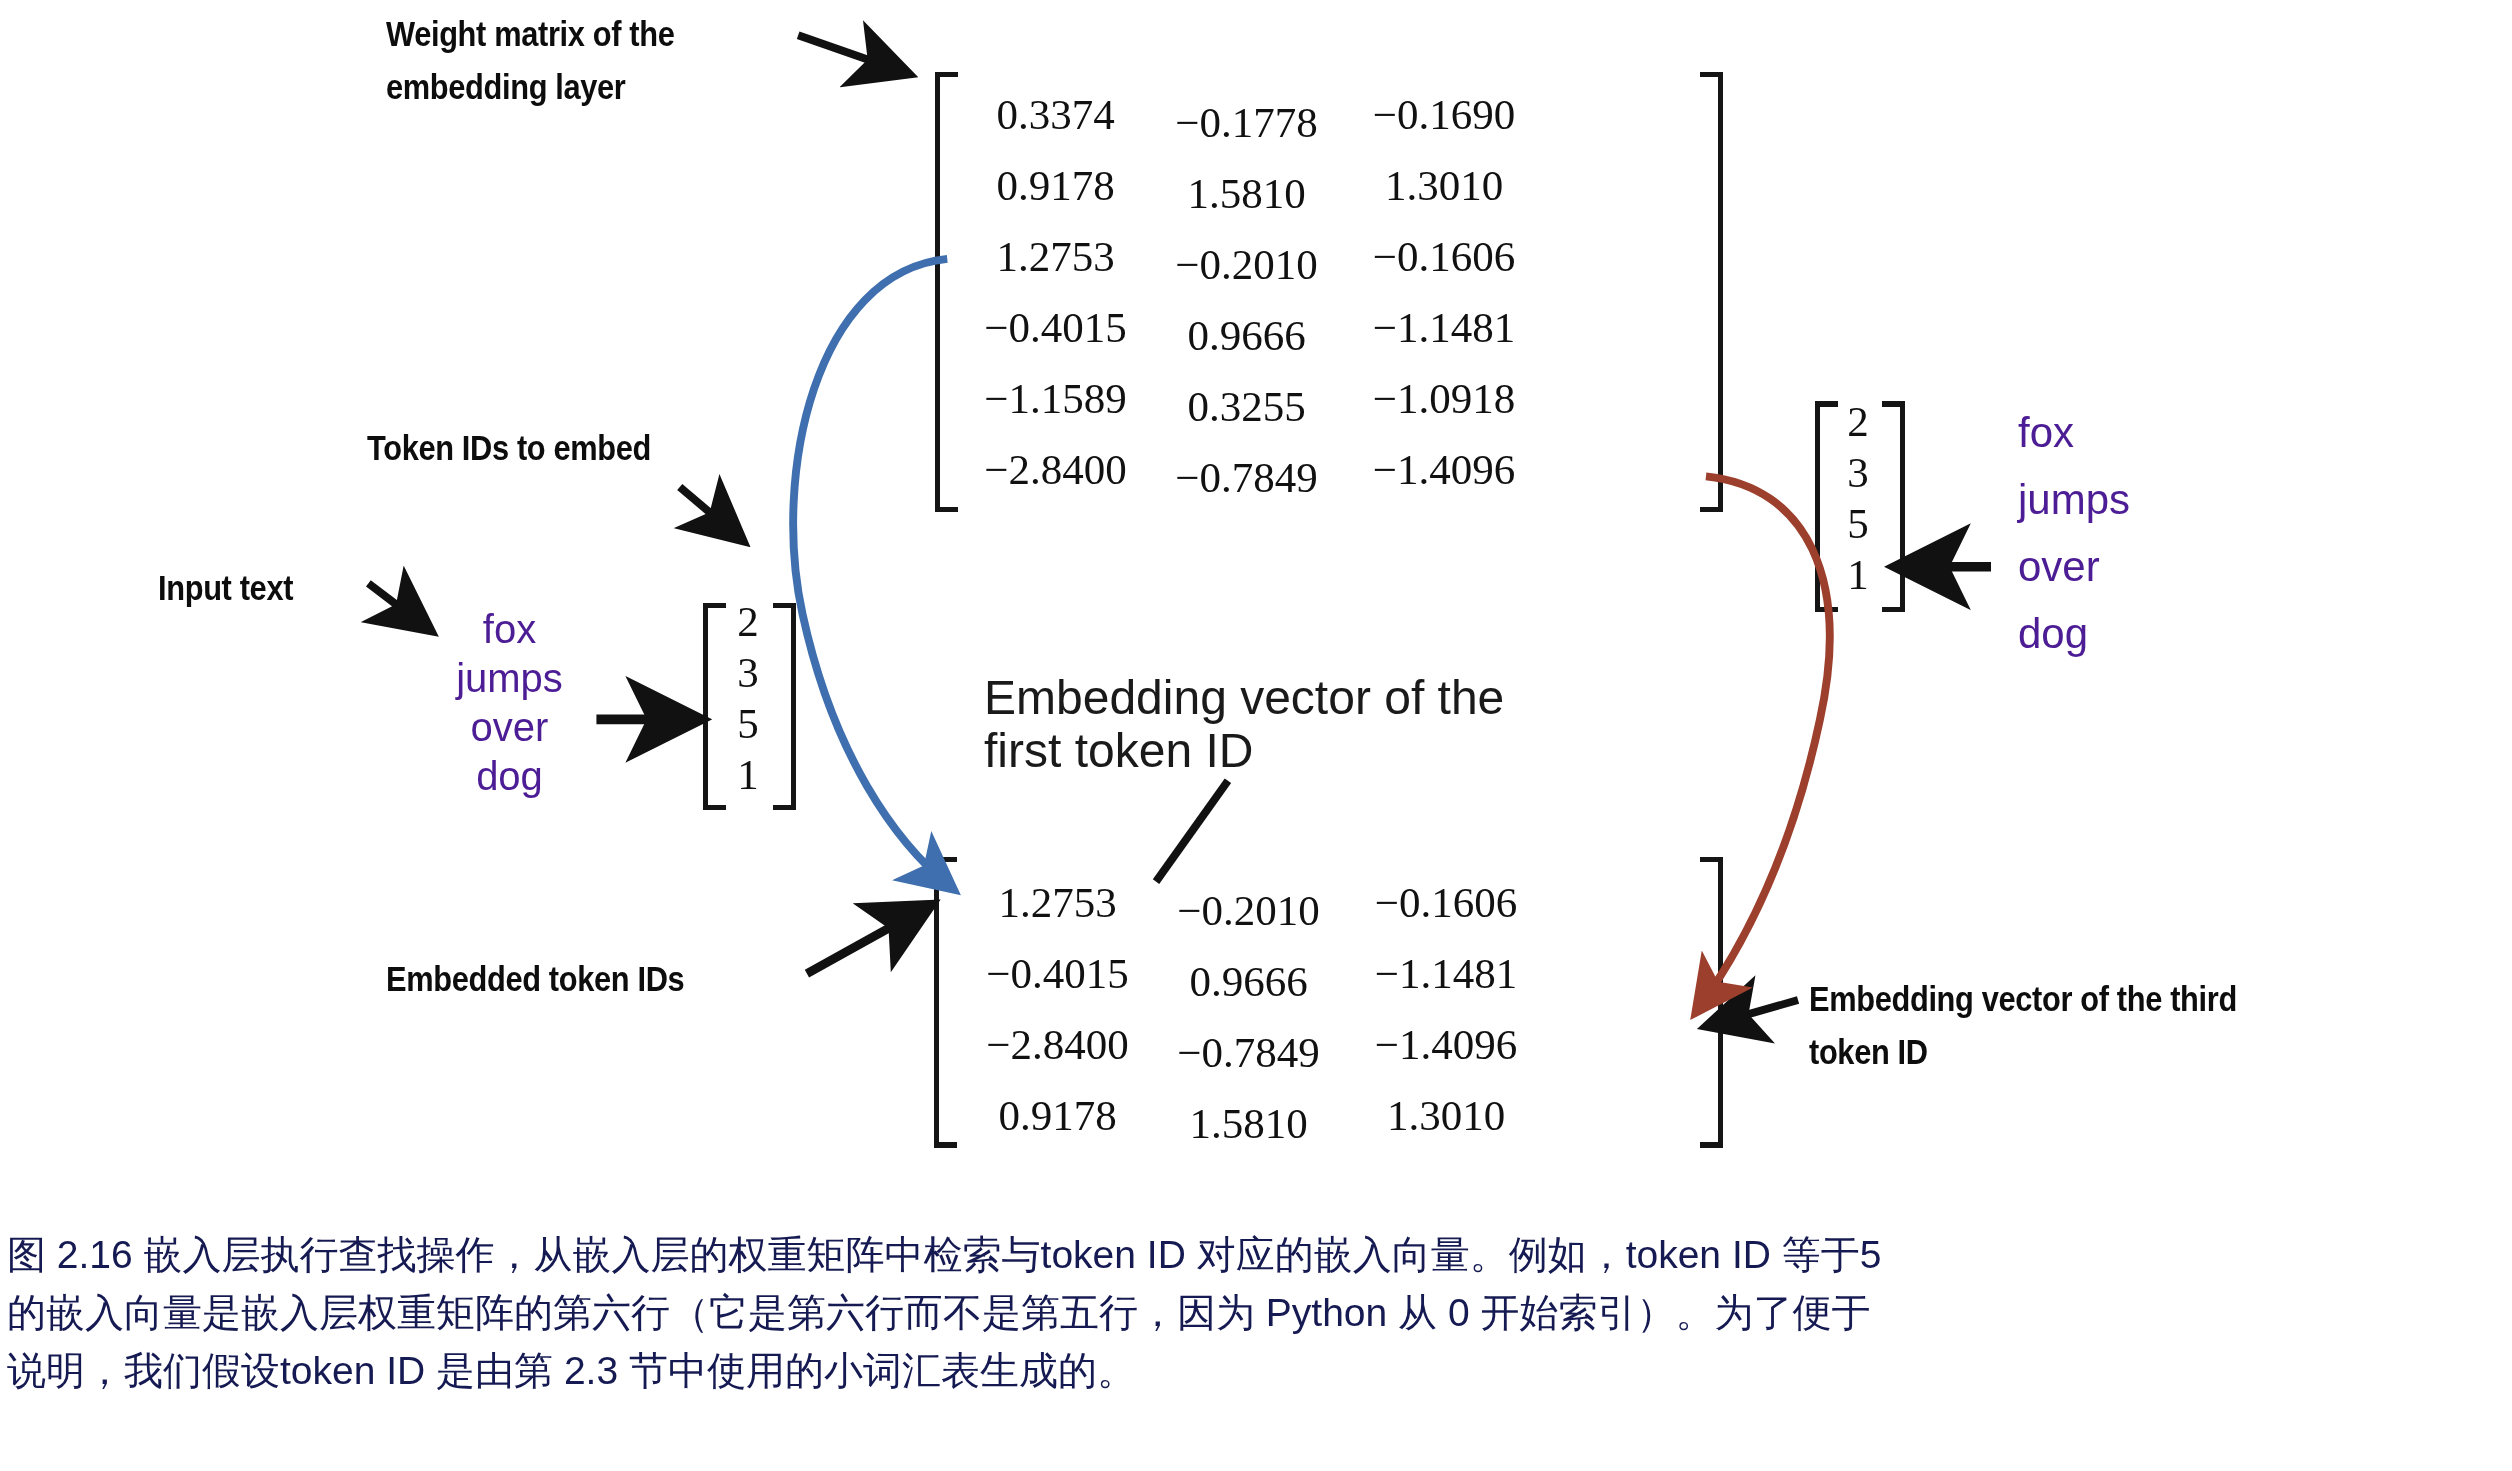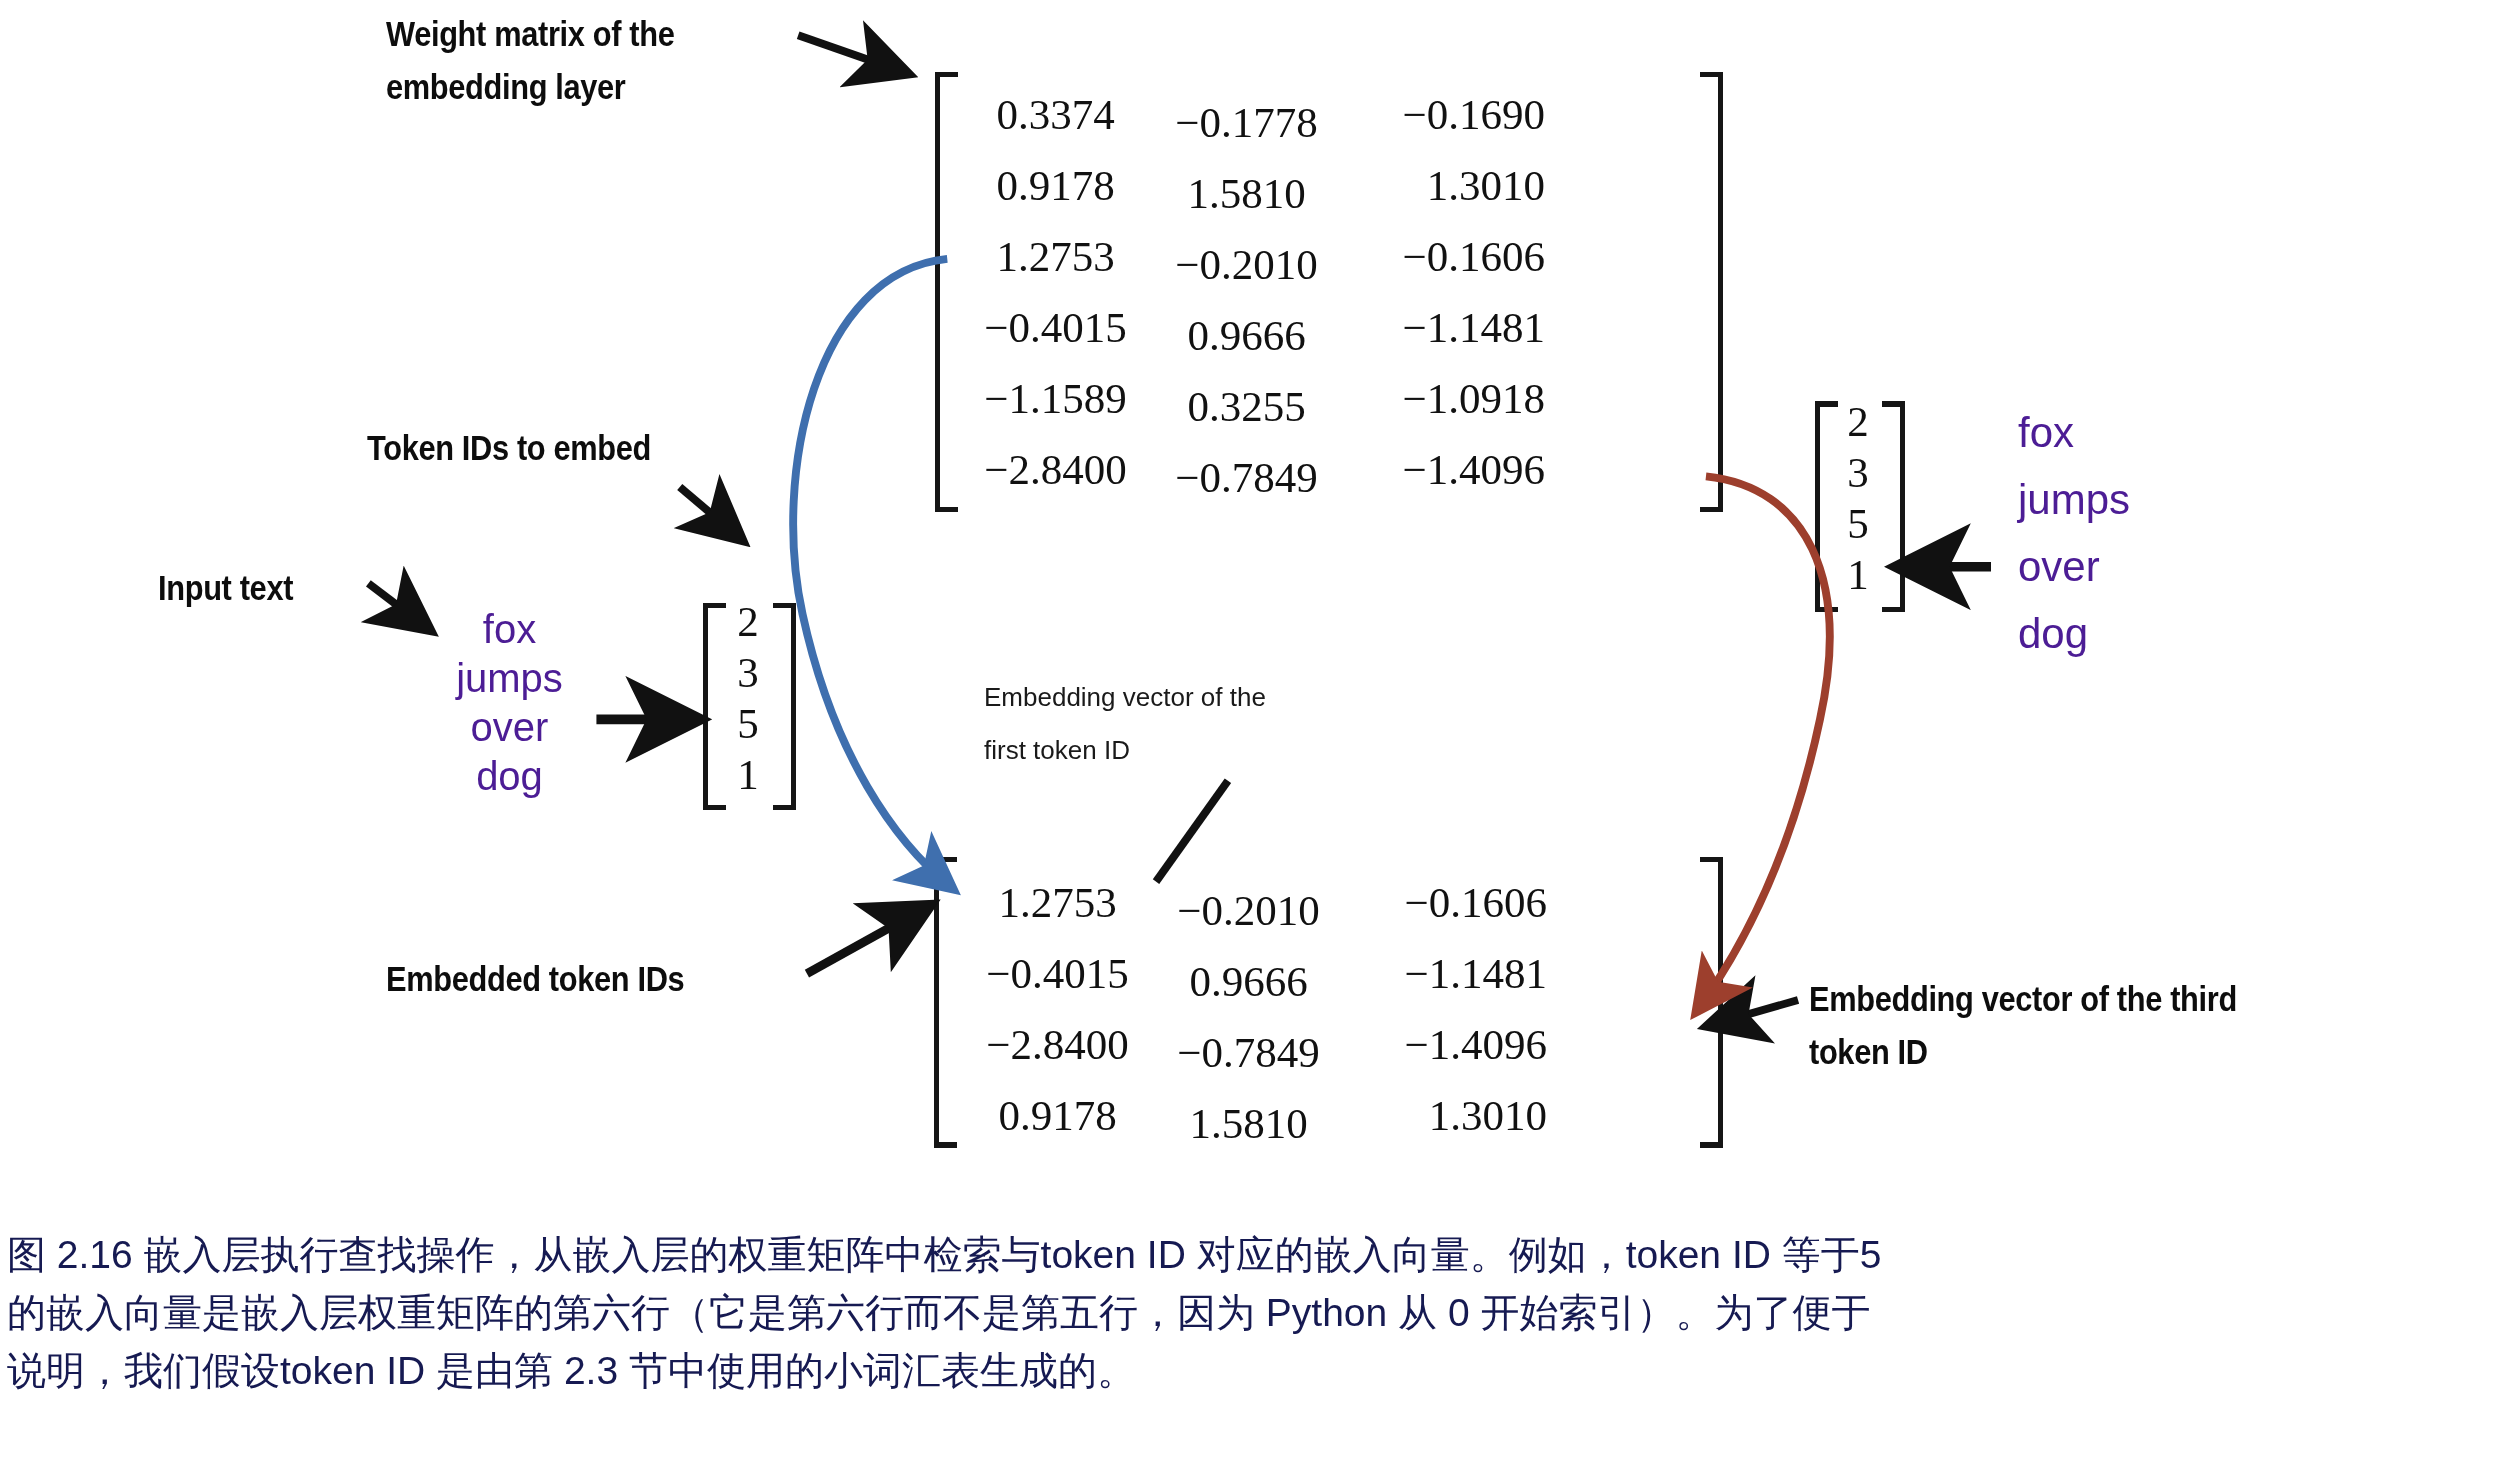--- a/index.html
+++ b/index.html
@@ -39,21 +39,21 @@
     text-align:center;
     white-space:nowrap;
   }
 
   
   .matrix{position:absolute;}
   .mrow{position:relative;display:flex;height:49px;align-items:center;}
   .mcell{width:184px;text-align:center;}
   .mcell.c1{width:189px;}
   .mcell.c2{width:193px;margin-top:16px;}
-  .mcell.c3{width:202px;text-align:right;}
+  .mcell.c3{width:202px;}
 
   .hl{
     position:absolute;
     left:-14px;right:-10.5px;top:-2.6px;bottom:-2.6px;
     border-radius:14px;
     z-index:-1;
   }
   .hl.blue{background:#dfe5f0;border:4.4px solid #3f6fae;}
   .hl.red{background:#edddd7;border:4.4px solid #9d3f2d;}
 
@@ -93,21 +93,21 @@
 <body>
 
 <div id="stage">
 
   <div class="abs anno" style="left:386px;top:7px;">Weight matrix of the
 embedding layer</div>
   <div class="abs anno" style="left:367px;top:421px;">Token IDs to embed</div>
   <div class="abs anno" style="left:158px;top:561px;">Input text</div>
   <div class="abs anno" style="left:386px;top:952px;">Embedded token IDs</div>
 
-  <div class="abs" style="left:984px;top:671px;font-family:'Liberation Sans',sans-serif;font-size:26px;line-height:53px;color:#1a1a1a;white-space:pre-line;">Embedding vector of the
+  <div class="abs" style="left:984px;top:671px;font-family:'Liberation Sans',sans-serif;font-size:48px;line-height:53px;color:#1a1a1a;white-space:pre-line;">Embedding vector of the
 first token ID</div>
 
   <div class="abs anno" style="left:1809px;top:972px;">Embedding vector of the third
 token ID</div>
 
   <div class="abs" style="left:404px;top:605px;width:211px;">
     <div class="word">fox</div>
     <div class="word">jumps</div>
     <div class="word">over</div>
     <div class="word">dog</div>

